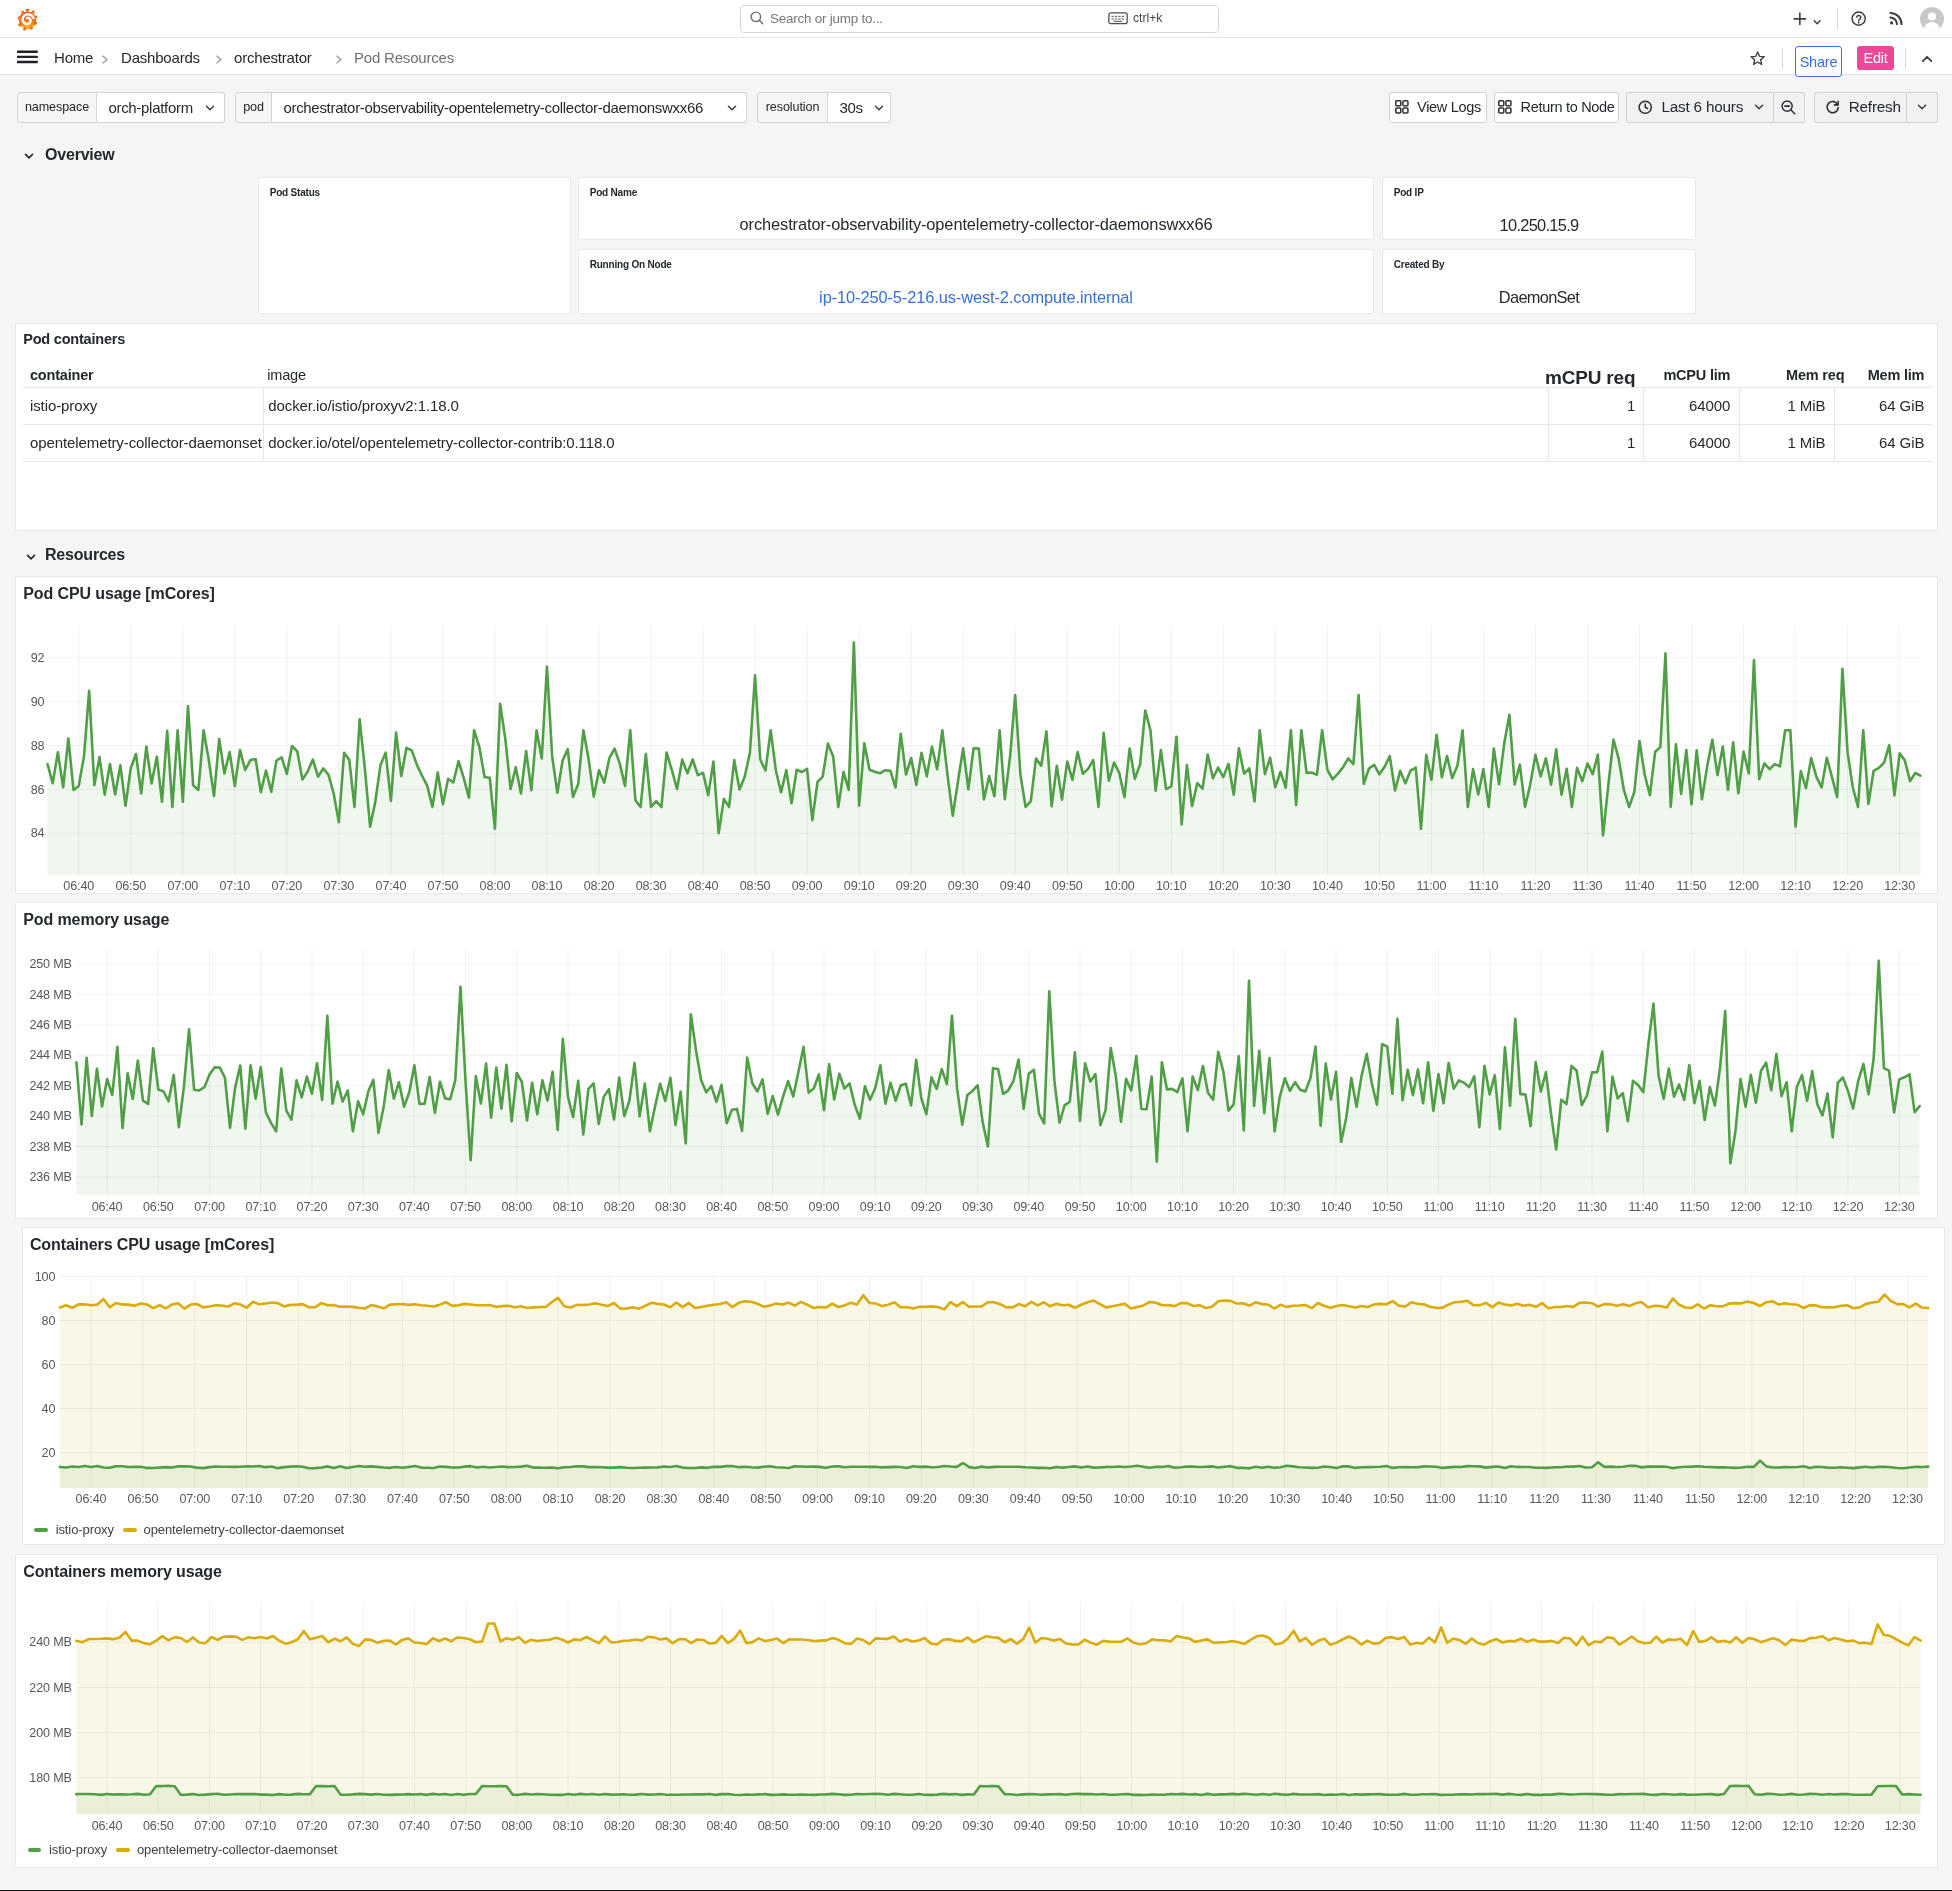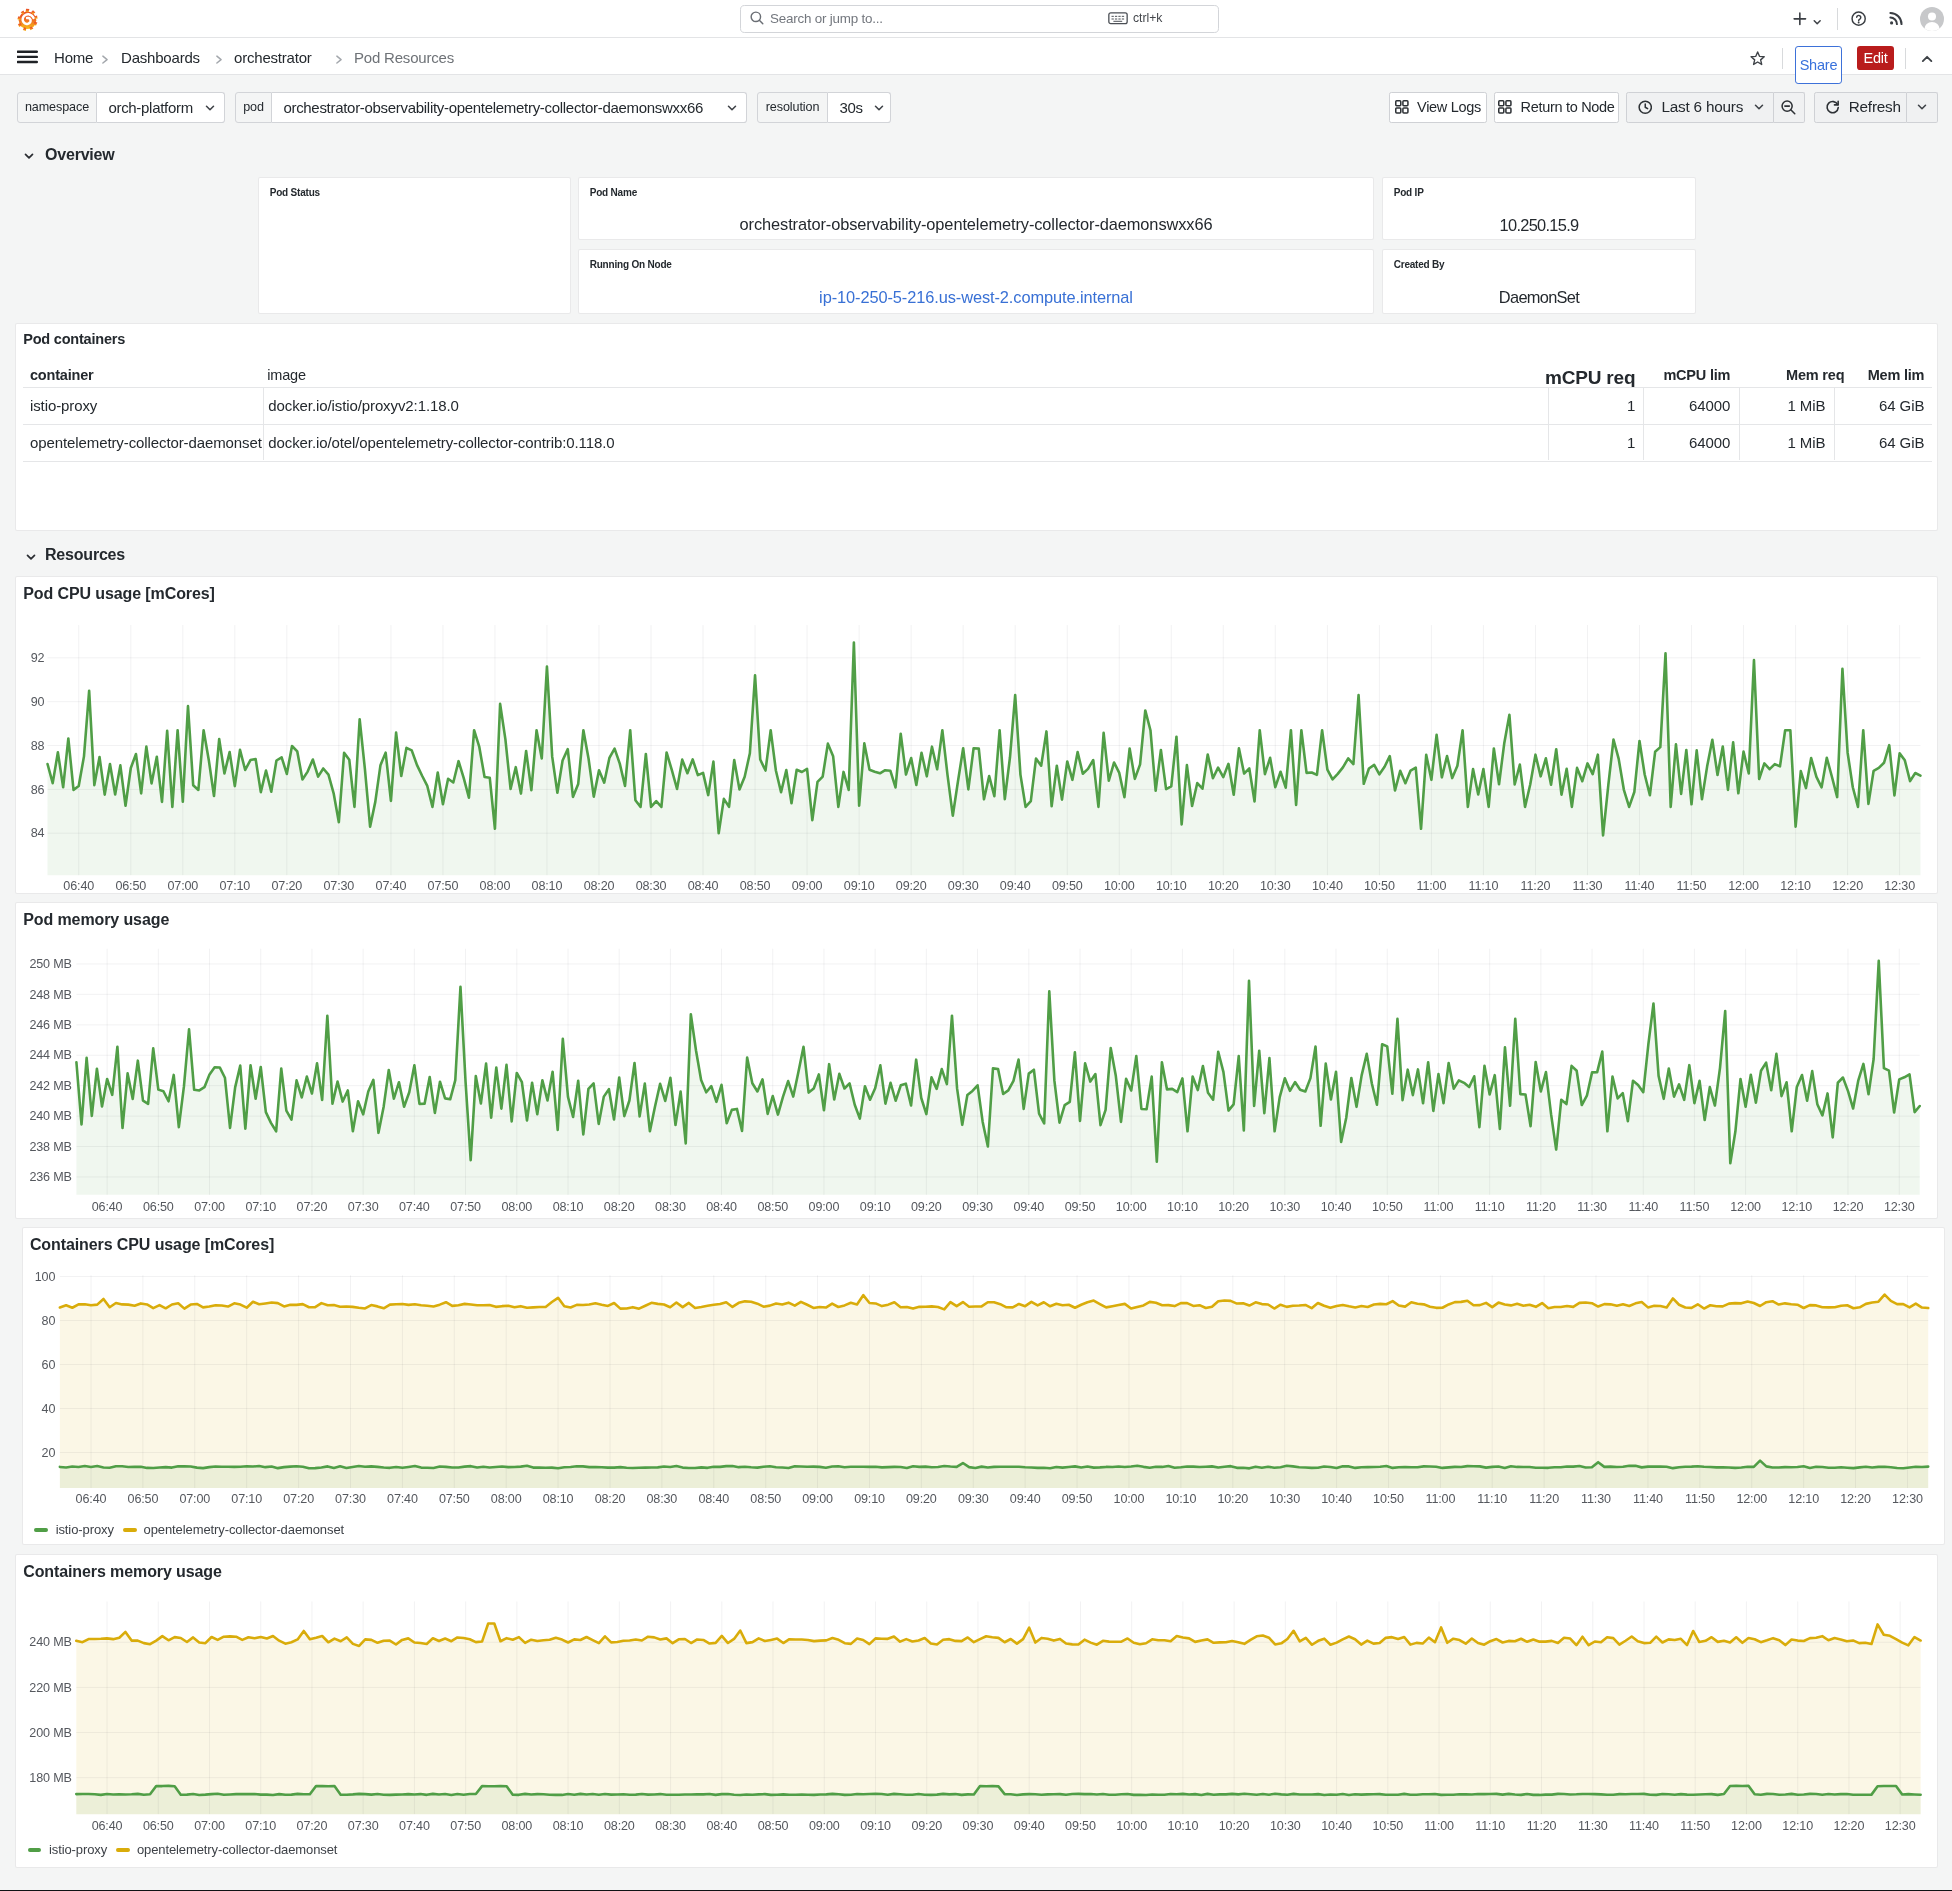--- a/index.html
+++ b/index.html
@@ -86,22 +86,22 @@
     </svg></div>
 <div class="abs" style="left:234px;top:49px;font-size:15px;letter-spacing:-0.2px;color:#24292E">orchestrator</div>
 <div class="abs" style="left:335px;top:53px"><svg width="7.6" height="9.2" viewBox="0 0 10 12" style="">
       <path d="M2.5,1.44L8.0,6.0L2.5,10.56" fill="none" stroke="#A3A7AC" stroke-width="1.9" stroke-linecap="round" stroke-linejoin="round"></path>
     </svg></div>
 <div class="abs" style="left:354px;top:49px;font-size:15px;letter-spacing:-0.2px;color:#6E7277">Pod Resources</div>
 <div class="abs" style="left:1750px;top:51px"><svg width="15.3" height="15.3" viewBox="0 0 20 20" style="">
       <polygon points="10.0,1.3 12.4,7.0 18.6,7.5 13.9,11.6 15.3,17.6 10.0,14.4 4.7,17.6 6.1,11.6 1.4,7.5 7.6,7.0" fill="none" stroke="#3E4247" stroke-width="1.8" stroke-linejoin="round"></polygon>
     </svg></div>
 <div class="abs" style="left:1782px;top:48px;width:0.8px;height:20.6px;background:#D8DADC"></div>
-<div class="abs" style="left:1795px;top:46px;width:47px;height:38px;border:0.8px solid #3D71D9;border-radius:3.1px;background:#fff;display:flex;align-items:center;justify-content:center;font-size:14.5px;letter-spacing:-0.2px;color:#3871DC">Share</div>
-<div class="abs" style="left:1857px;top:46px;width:37px;height:24.4px;border-radius:3.1px;background:#b91c1c;display:flex;align-items:center;justify-content:center;font-size:14.5px;letter-spacing:-0.2px;color:#fff">Edit</div>
+<div class="abs" style="left:1795px;top:46px;width:47px;height:31px;border:0.8px solid #3D71D9;border-radius:3.1px;background:#fff;display:flex;align-items:center;justify-content:center;font-size:14.5px;letter-spacing:-0.2px;color:#3871DC">Share</div>
+<div class="abs" style="left:1857px;top:46px;width:37px;height:24.4px;border-radius:3.1px;background:#ec4899;display:flex;align-items:center;justify-content:center;font-size:14.5px;letter-spacing:-0.2px;color:#fff">Edit</div>
 <div class="abs" style="left:1905px;top:48px;width:0.8px;height:20.6px;background:#D8DADC"></div>
 <div class="abs" style="left:1921px;top:53px"><svg width="12.2" height="12.2" viewBox="0 0 16 16" style="">
       <path d="M2.4,10.56L8.0,4.96L13.6,10.56" fill="none" stroke="#3E4247" stroke-width="2.4" stroke-linecap="round" stroke-linejoin="round"></path>
     </svg></div>
 <div class="abs" style="left:17px;top:92px;width:80px;height:30.5px;background:#F4F5F5;border:0.8px solid #D2D4D8;border-radius:3.1px 0 0 3.1px;display:flex;align-items:center;justify-content:center;font-size:12.6px;letter-spacing:-0.1px;color:#24292E">namespace</div>
 <div class="abs" style="left:97px;top:92px;width:128px;height:30.5px;background:#fff;border:0.8px solid #D2D4D8;border-left:none;border-radius:0 3.1px 3.1px 0;display:flex;align-items:center;font-size:15px;letter-spacing:-0.3px;color:#24292E;padding-left:11.4px">
     <span style="flex:1">orch-platform</span>
     <span style="margin-right:9.2px"><svg width="10" height="10" viewBox="0 0 13 13" style="">
         <path d="M1.95,4.29L6.5,8.84L11.049999999999999,4.29" fill="none" stroke="#3E4247" stroke-width="2" stroke-linecap="round" stroke-linejoin="round"></path>
       </svg></span>

